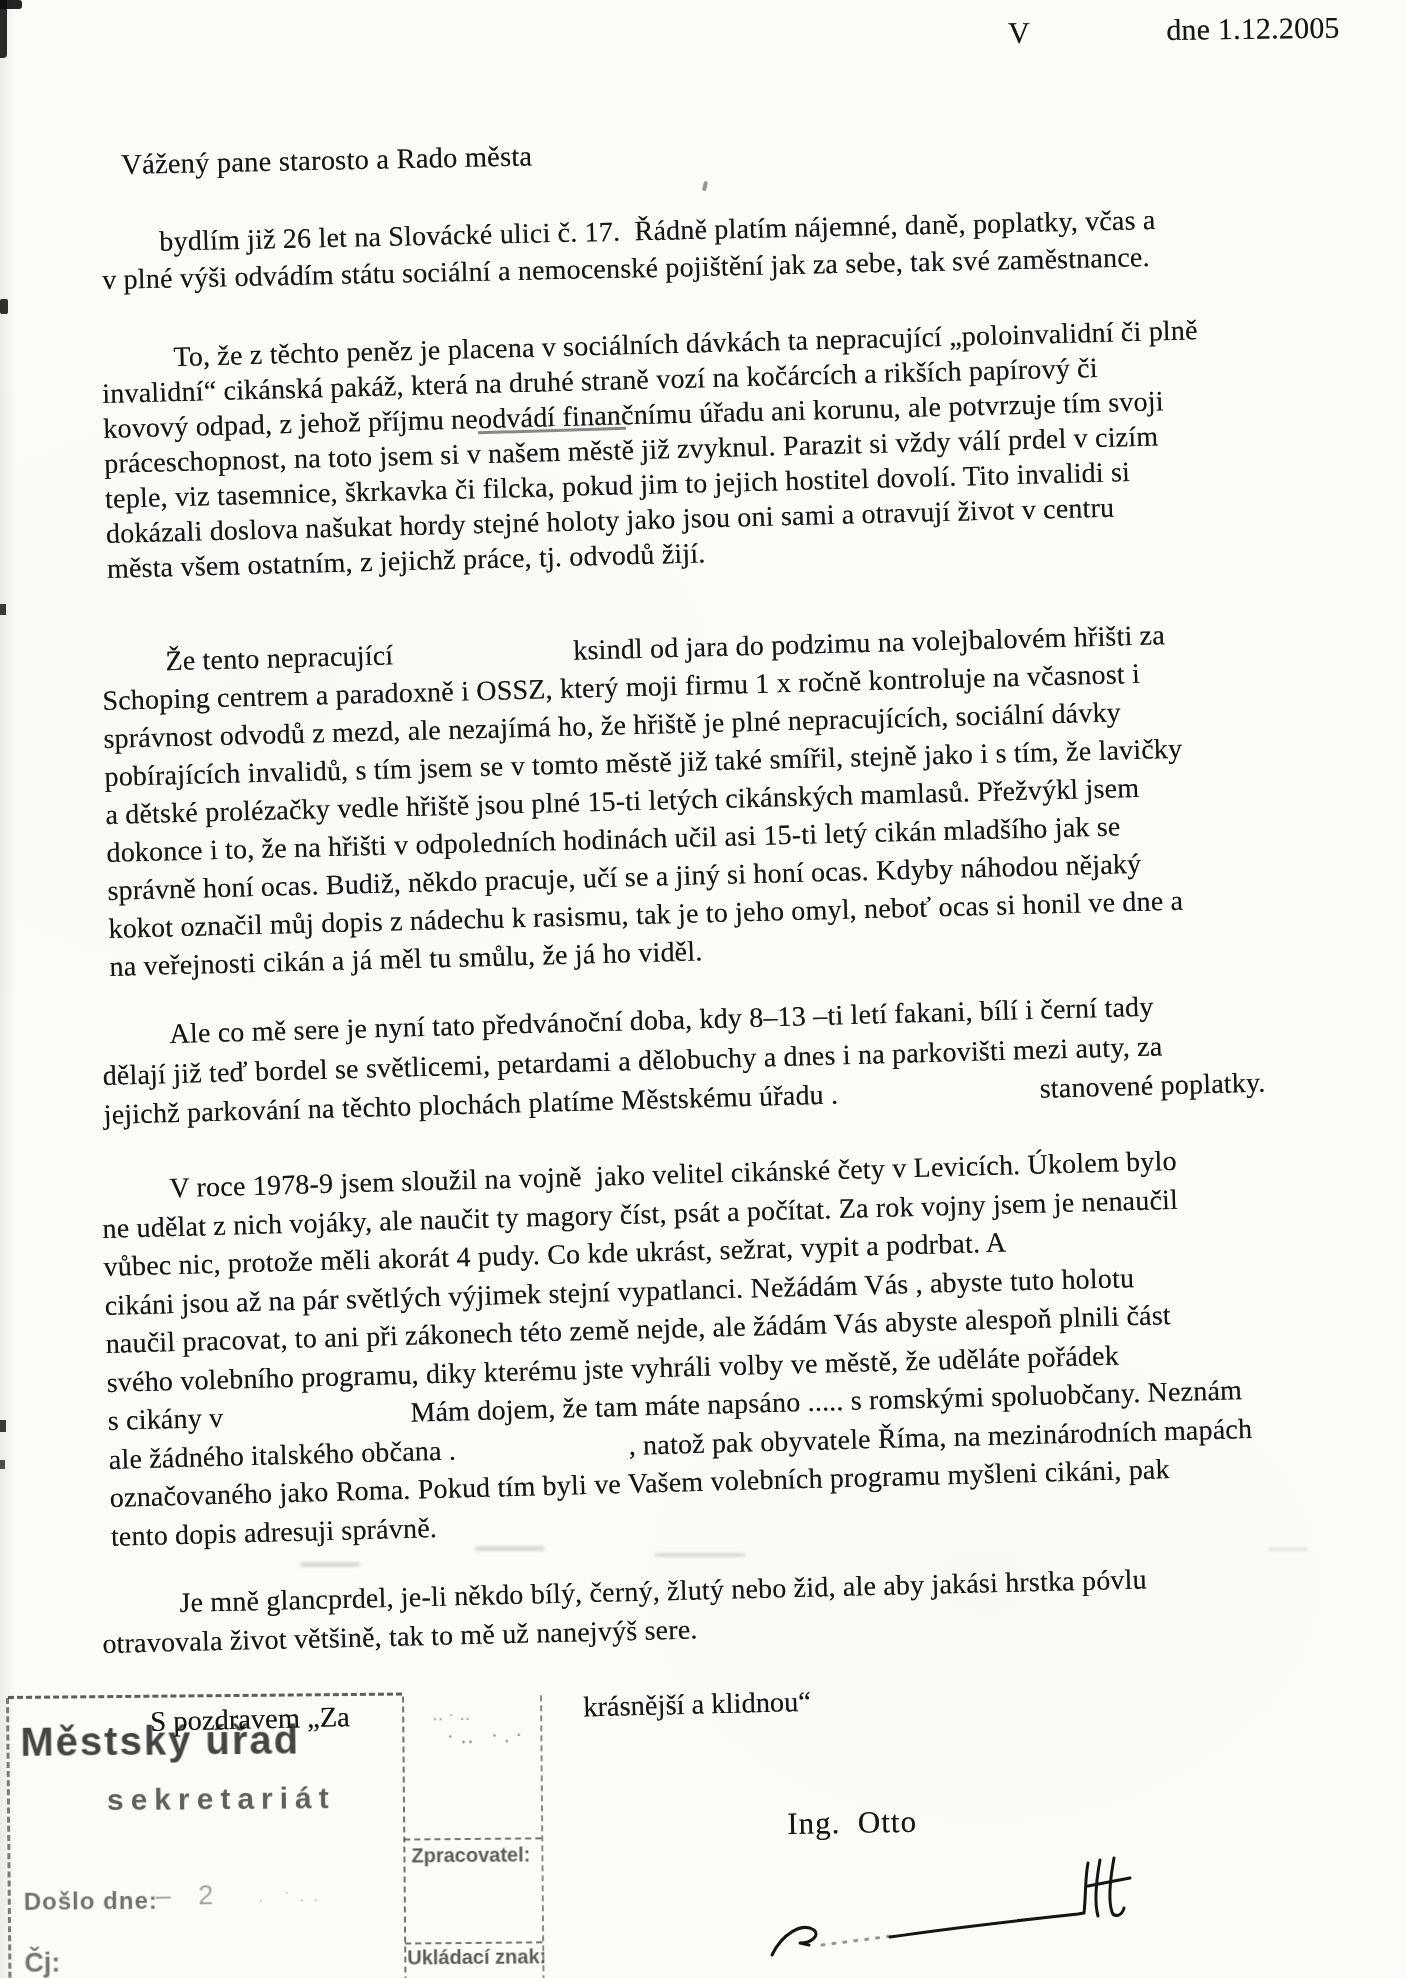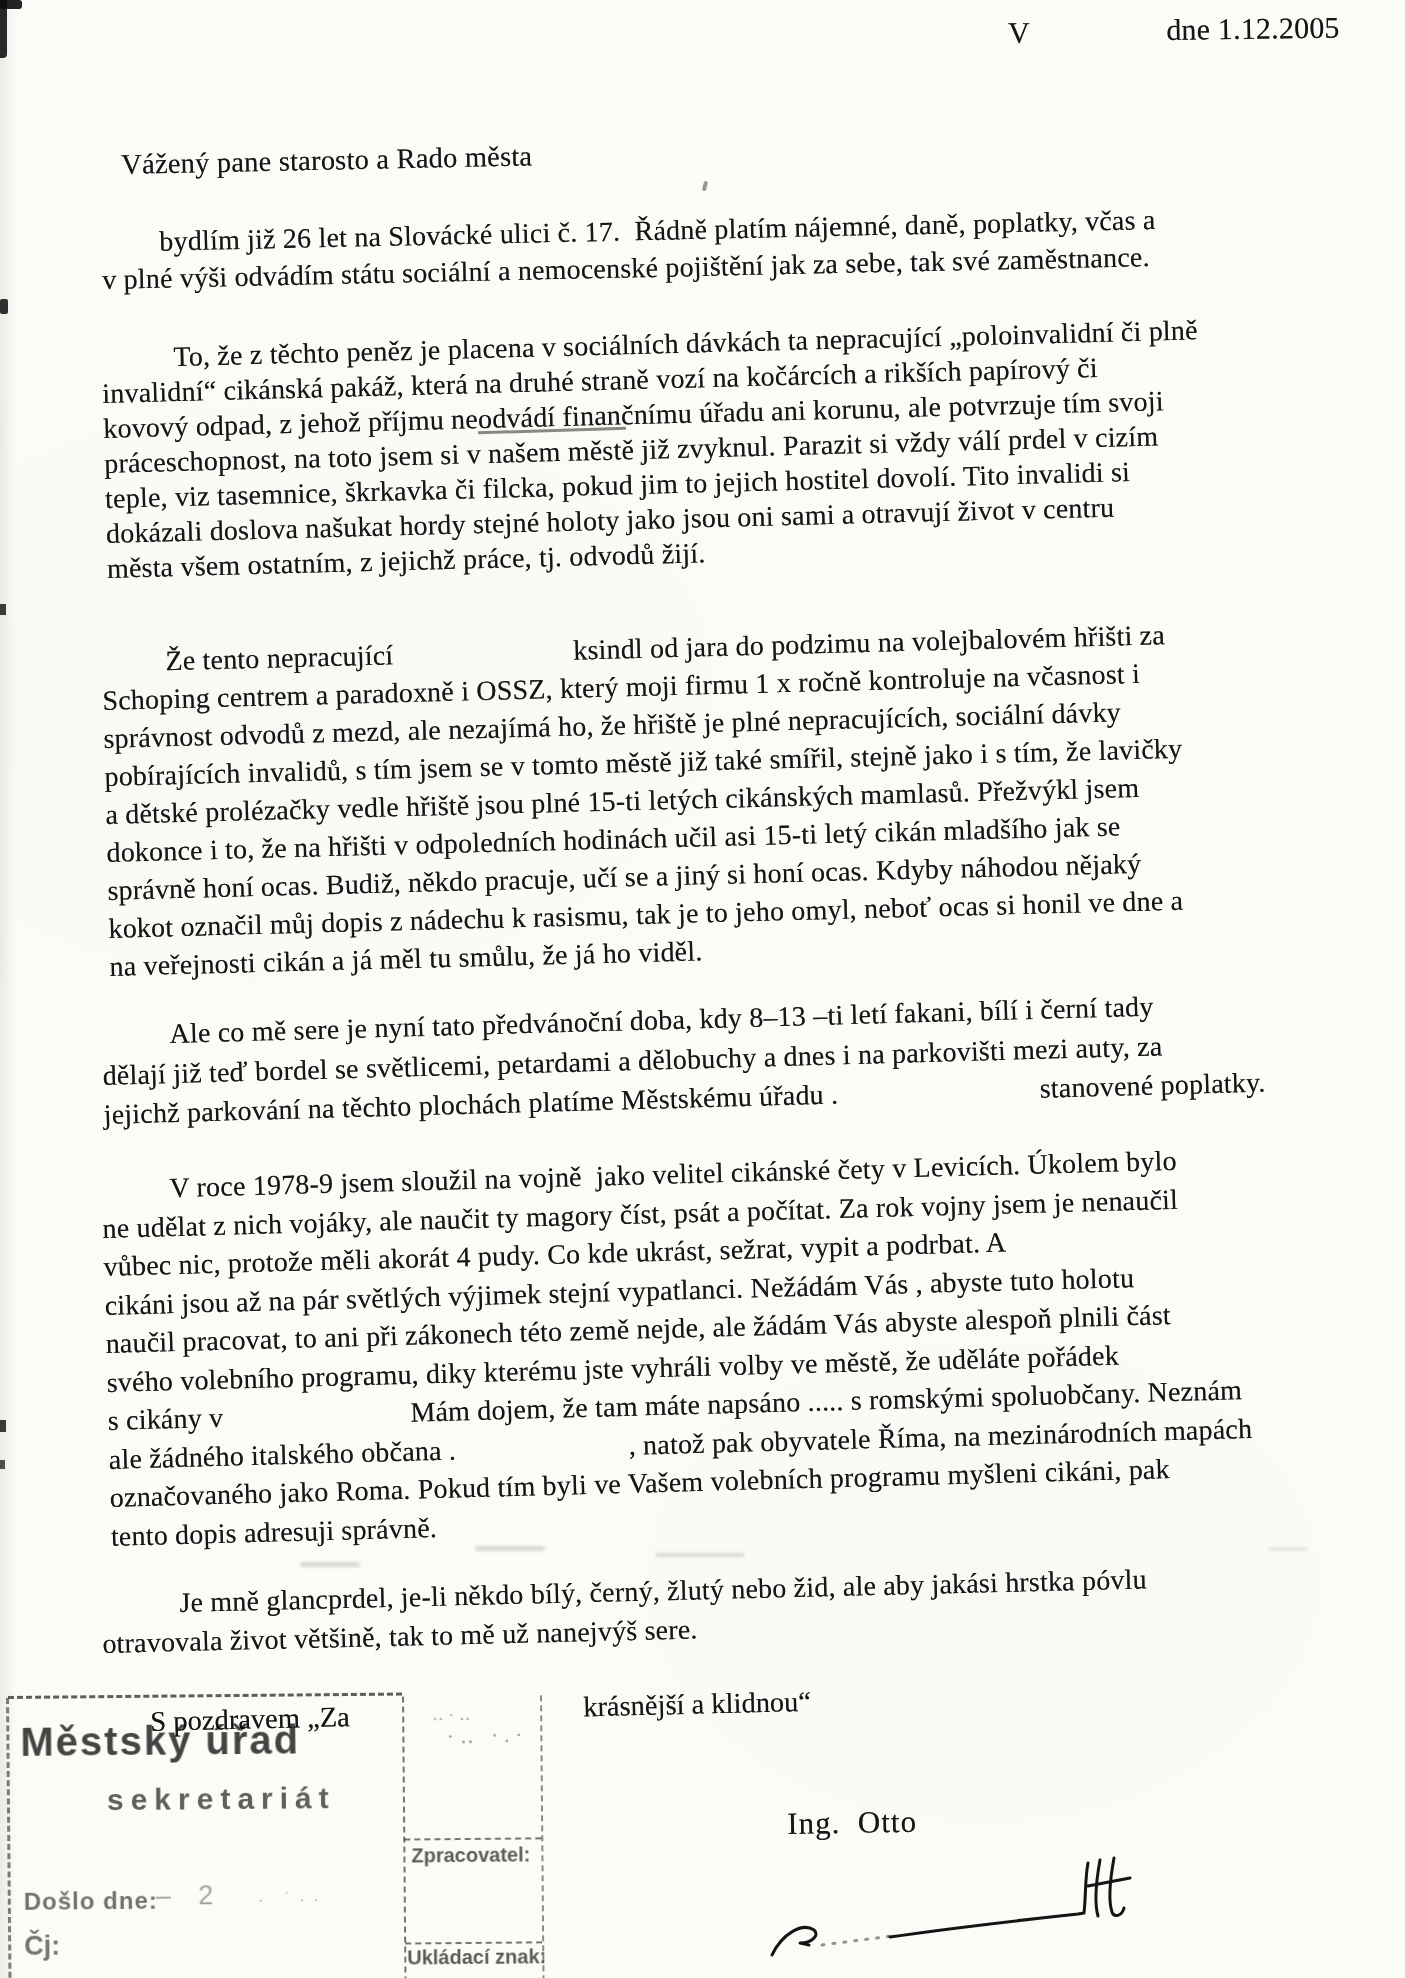--- a/index.html
+++ b/index.html
@@ -46,21 +46,21 @@
   .st-left{left:0;top:2px;height:298px;border-left:3px dashed rgba(25,25,25,.55);}
   .st-div{left:396px;top:4px;height:296px;border-left:2px dashed rgba(25,25,25,.6);}
   .st-right{left:534px;top:4px;height:296px;border-left:2px dashed rgba(25,25,25,.5);}
   .st-h1{left:397px;top:146px;width:137px;border-top:2px dashed rgba(25,25,25,.6);}
   .st-h2{left:397px;top:250px;width:137px;border-top:2px dashed rgba(25,25,25,.6);}
   .st-office{left:14px;top:24px;font-size:40px;font-weight:700;letter-spacing:2px;opacity:.82;}
   .st-dept{left:100px;top:88px;font-size:30px;font-weight:700;letter-spacing:7px;opacity:.7;}
   .st-received{left:16px;top:192px;font-size:24px;font-weight:700;opacity:.62;letter-spacing:1px;}
   .st-received-val{left:148px;top:186px;font-size:27px;opacity:.4;letter-spacing:10px;}
   .st-received-smudge{left:250px;top:196px;font-size:18px;opacity:.3;letter-spacing:8px;}
-  .st-ref{left:16px;top:235px;font-size:27px;font-weight:700;opacity:.6;}
+  .st-ref{left:16px;top:252px;font-size:27px;font-weight:700;opacity:.6;}
   .st-proc{left:404px;top:152px;font-size:20px;font-weight:700;opacity:.72;}
   .st-filing{left:399px;top:254px;font-size:20px;font-weight:700;opacity:.72;}
   .st-coldots{left:426px;top:12px;font-size:17px;opacity:.4;letter-spacing:5px;}
 
   
   .art{position:absolute;background:#0d0d0d;}
   .a-corner1{left:0;top:0;width:22px;height:9px;opacity:.9;border-radius:0 3px 3px 0;}
   .a-corner2{left:0;top:0;width:7px;height:58px;opacity:.88;border-radius:0 0 4px 0;}
   .a-edge1{left:0;top:299px;width:8px;height:15px;opacity:.85;border-radius:2px;}
   .a-edge2{left:0;top:604px;width:6px;height:11px;opacity:.8;}

